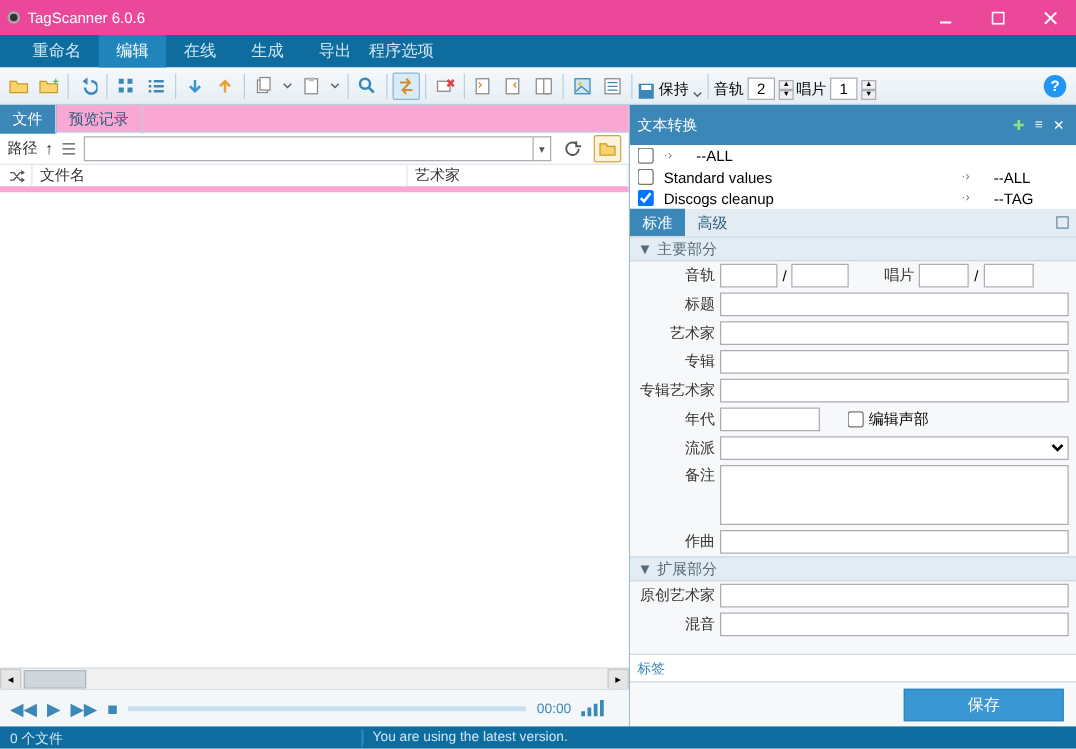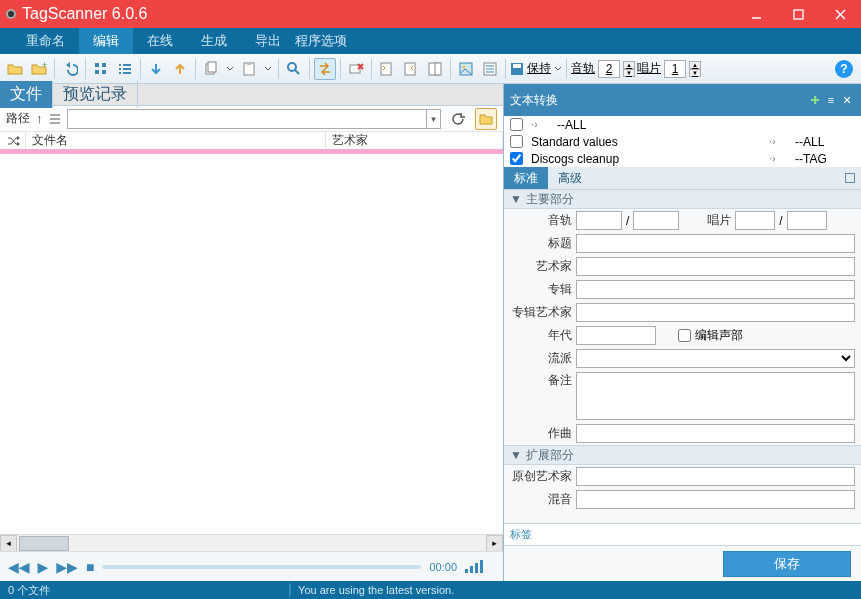--- a/index.html
+++ b/index.html
@@ -1,36 +1,36 @@
 <!DOCTYPE html>
 <html><head>
 <meta charset="utf-8">
 <style>
 * { box-sizing: border-box; margin: 0; padding: 0; font-family: "Microsoft YaHei", "Segoe UI", Tahoma, sans-serif; }
 html, body { width: 861px; height: 599px; overflow: hidden; background: #fff; }
-.titlebar { height: 28px; background: #ef4444; display: flex; align-items: center; color: #fff; font-size: 16px; padding-left: 6px; justify-content: center; }
+.titlebar { height: 28px; background: #ec4899; display: flex; align-items: center; color: #fff; font-size: 12px; padding-left: 6px; justify-content: center; }
 .titlebar .circle { width: 10px; height: 10px; border-radius: 50%; background: #333; border: 2px solid #aaa; margin-right: 6px; }
 .titlebar .spacer { flex: 1; }
 .winbtn { width: 42px; height: 28px; display: flex; align-items: center; justify-content: center; color: #fff; font-size: 13px; }
 .menubar { height: 26px; background: #0f6c9e; display: flex; align-items: center; color: #cfe7f3; font-size: 13px; padding-left: 12px; }
 .menubar .mitem { padding: 4px 14px; cursor: default; }
 .menubar .mitem.active { background: #2085bb; color: #fff; font-family: Liberation Serif, serif; }
 .menubar .right { margin-left: auto; padding-right: 10px; font-size: 13px; color: #cfe7f3; }
 .toolbar { height: 30px; background: linear-gradient(#f5f9fc,#e6eef4); border-bottom: 1px solid #b9cfde; display: flex; align-items: center; padding: 0 4px; gap: 2px; font-size: 12px; }
 .tbtn { width: 22px; height: 22px; display: flex; align-items: center; justify-content: center; border: 1px solid transparent; border-radius: 2px; }
 .sep { width: 1px; height: 20px; background: #b9cfde; margin: 0 2px; }
-.tcombo { display: flex; align-items: center; height: 22px; gap: 3px; text-decoration: underline; }
+.tcombo { display: flex; align-items: flex-end; height: 22px; gap: 3px; }
 .tcombo input { width: 22px; height: 18px; border: 1px solid #abadb3; font-size: 12px; text-align: center; }
 .tcombo .stepper { display: flex; flex-direction: column; }
 .tcombo .stepper span { width: 12px; height: 8px; border: 1px solid #abadb3; background: #f0f0f0; font-size: 6px; line-height: 6px; text-align: center; }
 .help { width: 18px; height: 18px; border-radius: 50%; background: #2196f3; color: #fff; display: flex; align-items: center; justify-content: center; font-size: 12px; font-weight: bold; margin-left: auto; margin-right: 4px; }
 .body { display: flex; height: calc(599px - 28px - 26px - 30px - 18px); }
 .left { width: 504px; display: flex; flex-direction: column; border-right: 1px solid #9db9ce; }
 .right { flex: 1; display: flex; flex-direction: column; }
-.tabs { height: 22px; display: flex; align-items: center; background: #e5e5e5; border-bottom: 1px solid #b9cfde; font-size: 16px; }
+.tabs { height: 22px; display: flex; align-items: flex-start; background: #f9a8d4; border-bottom: 1px solid #b9cfde; font-size: 12px; }
 .tab { padding: 3px 10px; color: #2a5a7a; border-right: 1px solid #b9cfde; }
 .tab.active { background: #3a87b8; color: #fff; }
 .pathrow { height: 26px; display: flex; align-items: center; padding: 0 6px; gap: 6px; border-bottom: 1px solid #e1e6ea; font-size: 12px; color: #333; }
 .pathrow input { flex: 1; height: 20px; border: 1px solid #abadb3; padding: 0 4px; font-size: 12px; }
 .pathrow .dd { width: 14px; height: 20px; border: 1px solid #abadb3; border-left: none; display: flex; align-items: center; justify-content: center; font-size: 9px; color: #555; }
 .colhead { height: 22px; display: flex; align-items: center; background: #fff; border-bottom: 5px solid #f9a8d4; font-size: 12px; color: #333; }
 .colhead .c { border-right: 1px solid #e1e6ea; padding-left: 6px; display: flex; align-items: center; height: 100%; }
 .filelist { flex: 1; background: #fff; }
 .hscroll { height: 17px; background: #f0f0f0; border-top: 1px solid #d6dde3; display: flex; align-items: center; }
 .hscroll .arrow { width: 17px; height: 17px; background: #e6e6e6; border: 1px solid #c8c8c8; font-size: 9px; display: flex; align-items: center; justify-content: center; }

